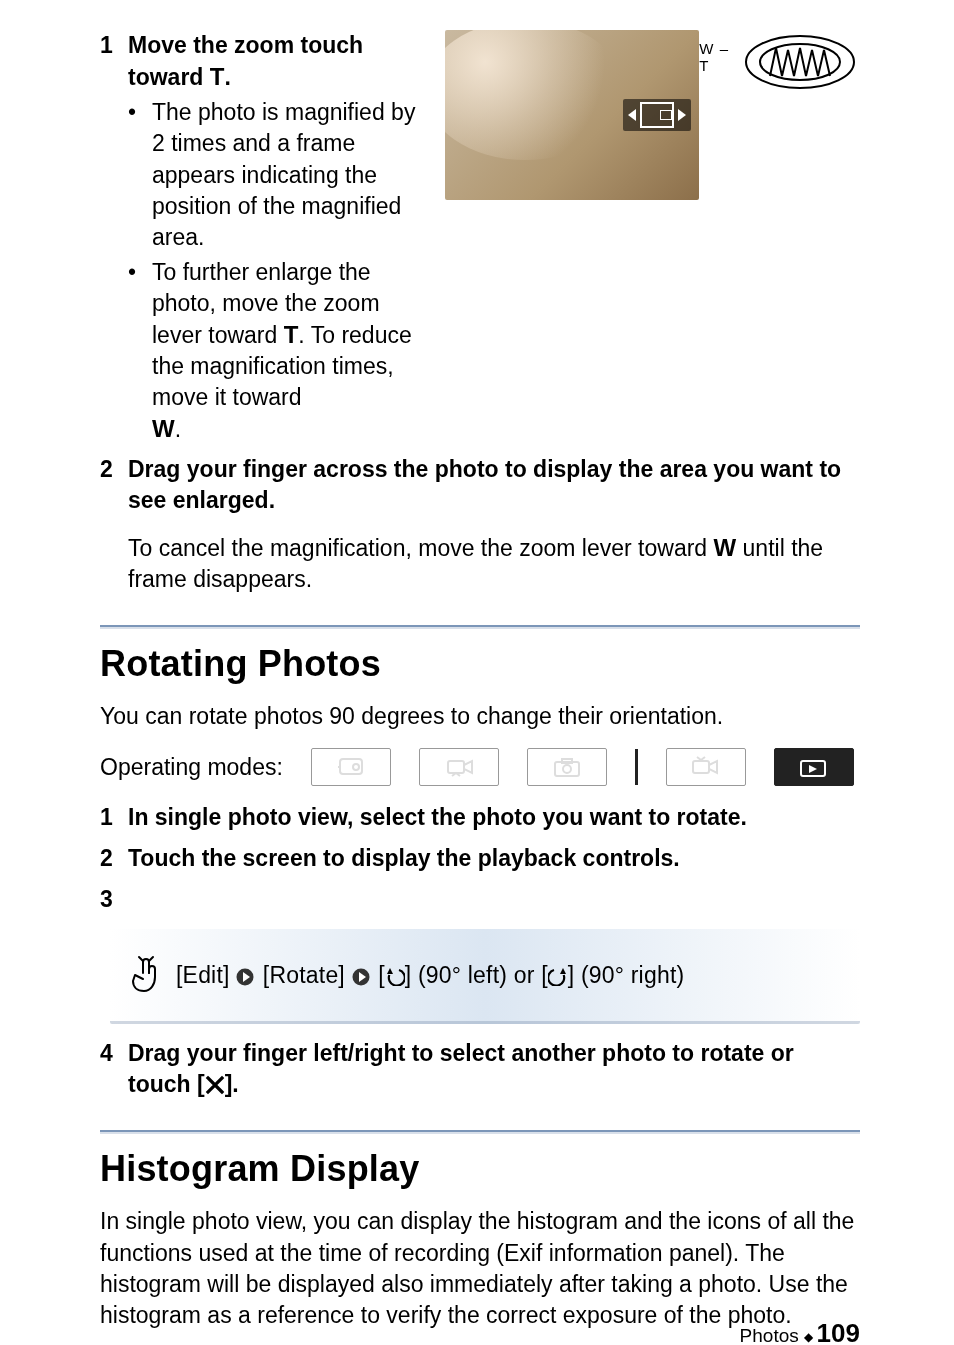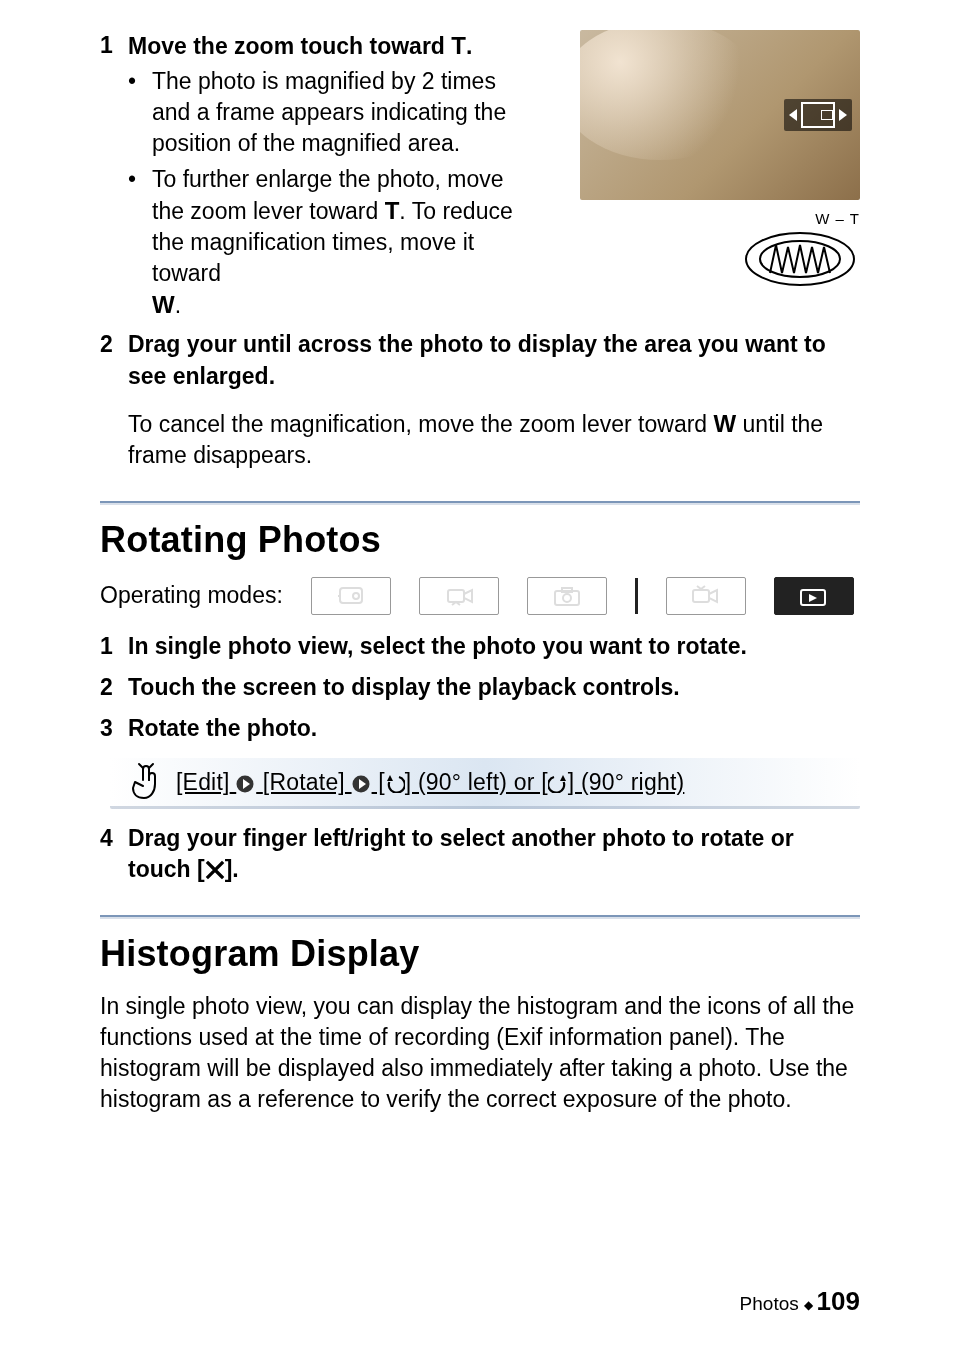--- a/index.html
+++ b/index.html
@@ -28,21 +28,21 @@
   .step-body { font-size: 23px; line-height: 1.35; font-weight: normal; }
   .bullet-list { margin: 4px 0 0 0; padding: 0; list-style: none; }
   .bullet-row { display: flex; align-items: flex-start; margin-bottom: 4px; }
   .bullet-dot {
     flex: 0 0 24px; text-align: left; font-size: 23px; line-height: 1.35;
   }
   .bullet-text { font-size: 23px; line-height: 1.35; }
 
   .top-block { display: flex; align-items: flex-start; gap: 20px; }
   .top-text { width: 440px; }
-  .top-figure { flex: 1; display: flex; flex-direction: column; align-items: flex-end; }
+  .top-figure { flex: 1; display: flex; flex-direction: row; align-items: flex-start; }
 
   .photo-img {
     width: 280px; height: 170px;
     background: linear-gradient(135deg,#c9b9a0 0%, #b09770 60%, #8c6f4a 100%);
     position: relative; overflow: hidden; border-radius: 2px;
   }
   .photo-soft {
     position: absolute; width: 200px; height: 140px; border-radius: 50%;
     background: radial-gradient(circle at 30% 30%, #f1e3d1 0%, rgba(241,227,209,0.4) 40%, transparent 70%);
     top: -10px; left: -20px;
@@ -92,25 +92,24 @@
     width: 78px; height: 36px; border:1px solid #999; border-radius: 2px;
     display:flex; align-items:center; justify-content:center;
     background:#fff;
   }
   .mode-chip.disabled { color:#ccc; }
   .mode-chip.dark { background:#222; color:#fff; border-color:#222; }
   .mode-sep { width: 3px; height: 36px; background:#222; }
 
   .callout {
     display:flex; align-items:center; gap: 12px;
-    padding: 4px 20px; margin: 12px 0 14px 10px;
+    padding: 26px 20px; margin: 12px 0 14px 10px;
     background: linear-gradient(to right, #fff 0%, #dbe6f2 50%, #fff 100%);
     border-radius: 2px;
     border-bottom: 3px solid rgba(120,140,170,0.35);
-    text-decoration: underline;
   }
   .callout .touch-icon { flex:0 0 34px; }
   .callout-text { font-size: 23px; letter-spacing: 0.2px; }
 
   .big-t { font-family: "Arial Black", Arial, sans-serif; font-weight: 900; font-size: 24px; }
   .big-w { font-family: "Arial Black", Arial, sans-serif; font-weight: 900; font-size: 24px; }
 
   .footer {
     position:absolute; bottom: 28px; right: 94px;
     font-size: 19px;
@@ -170,28 +169,29 @@
           <ellipse cx="60" cy="30" rx="54" ry="26" fill="#fff" stroke="#000" stroke-width="2"></ellipse>
           <ellipse cx="60" cy="30" rx="40" ry="18" fill="#fff" stroke="#000" stroke-width="2"></ellipse>
           <path d="M30 44 L36 16 L42 44 L48 18 L54 44 L60 16 L66 44 L72 18 L78 44 L84 18 L90 44" fill="none" stroke="#000" stroke-width="2"></path>
         </svg>
       </div>
     </div>
   </div>
 
   <div class="step-row" style="margin-top:4px;">
     <div class="step-num">2</div>
-    <div class="step-head">Drag your until across the photo to display the area you want to see enlarged.</div>
+    <div class="step-head">Drag your finger across the photo to display the area you want to see enlarged.</div>
   </div>
   <div class="step-body" style="margin-left:28px; margin-top:16px;">
     <span>To cancel the magnification, move the zoom lever toward </span><span class="big-w">W</span><span> until the frame disappears.</span>
   </div>
 
   <hr class="section-rule">
   <h2 class="section-title">Rotating Photos</h2>
+  <p class="para">You can rotate photos 90 degrees to change their orientation.</p>
 
   <div class="modes-row">
     <span class="modes-label">Operating modes:</span>
 
     <span class="mode-chip disabled">
       <svg width="34" height="24" viewBox="0 0 34 24">
           <g fill="none" stroke="#ddd" stroke-width="2">
             <rect x="6" y="4" width="22" height="15" rx="3"></rect>
             <circle cx="22" cy="12" r="3"></circle>
             <path d="M4 12h2"></path>
@@ -240,21 +240,20 @@
     <li>
       <span class="num">1</span>
       <span class="txt">In single photo view, select the photo you want to rotate.</span>
     </li>
     <li>
       <span class="num">2</span>
       <span class="txt">Touch the screen to display the playback controls.</span>
     </li>
     <li>
       <span class="num">3</span>
-      <span class="txt">Rotate the photo.</span>
     </li>
   </ol>
 
   <div class="callout">
     <span class="touch-icon">
       <svg width="34" height="40" viewBox="0 0 34 40">
           <g fill="none" stroke="#000" stroke-width="2" stroke-linecap="round" stroke-linejoin="round">
             <path d="M13 18V7a3 3 0 016 0v11"></path>
             <path d="M19 18v-4a3 3 0 016 0v8c0 7-4 14-11 14S3 32 3 26l2-6 8 4"></path>
             <path d="M13 6l-4-4M19 6l4-4"></path>

